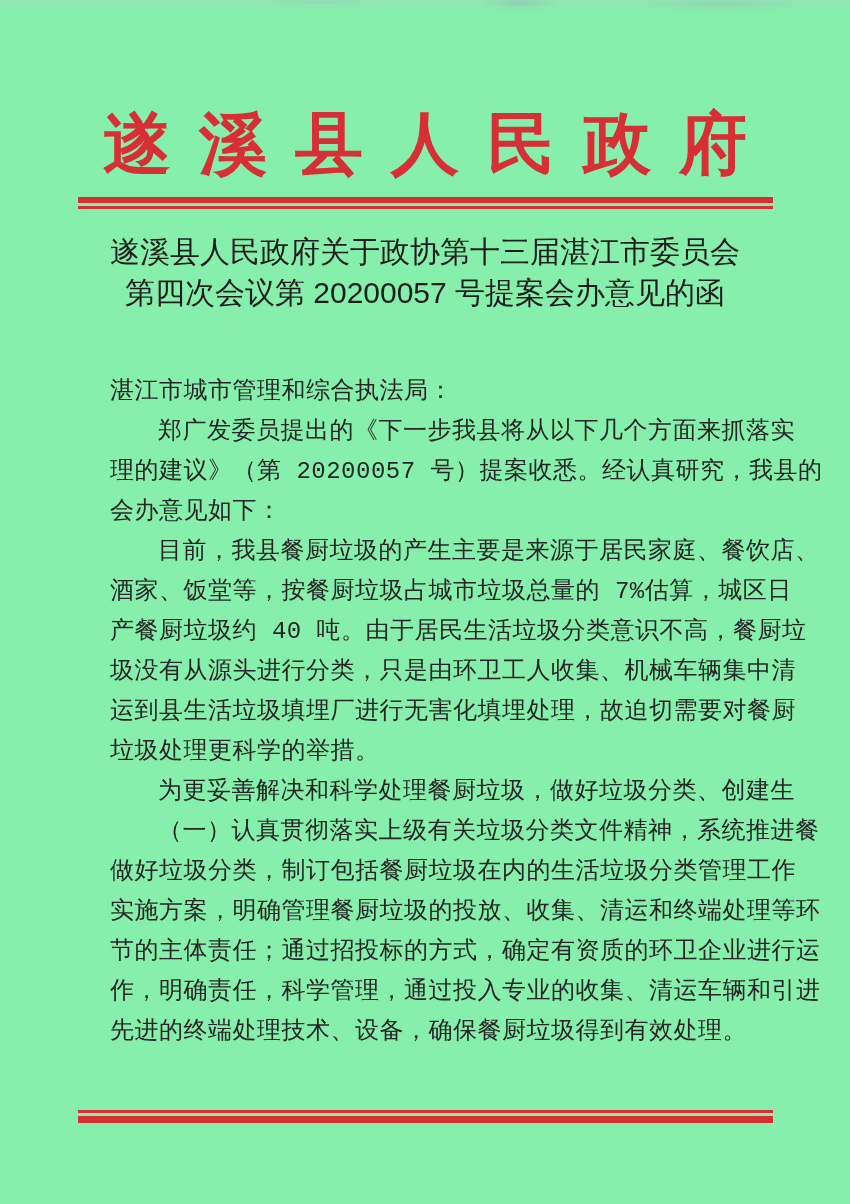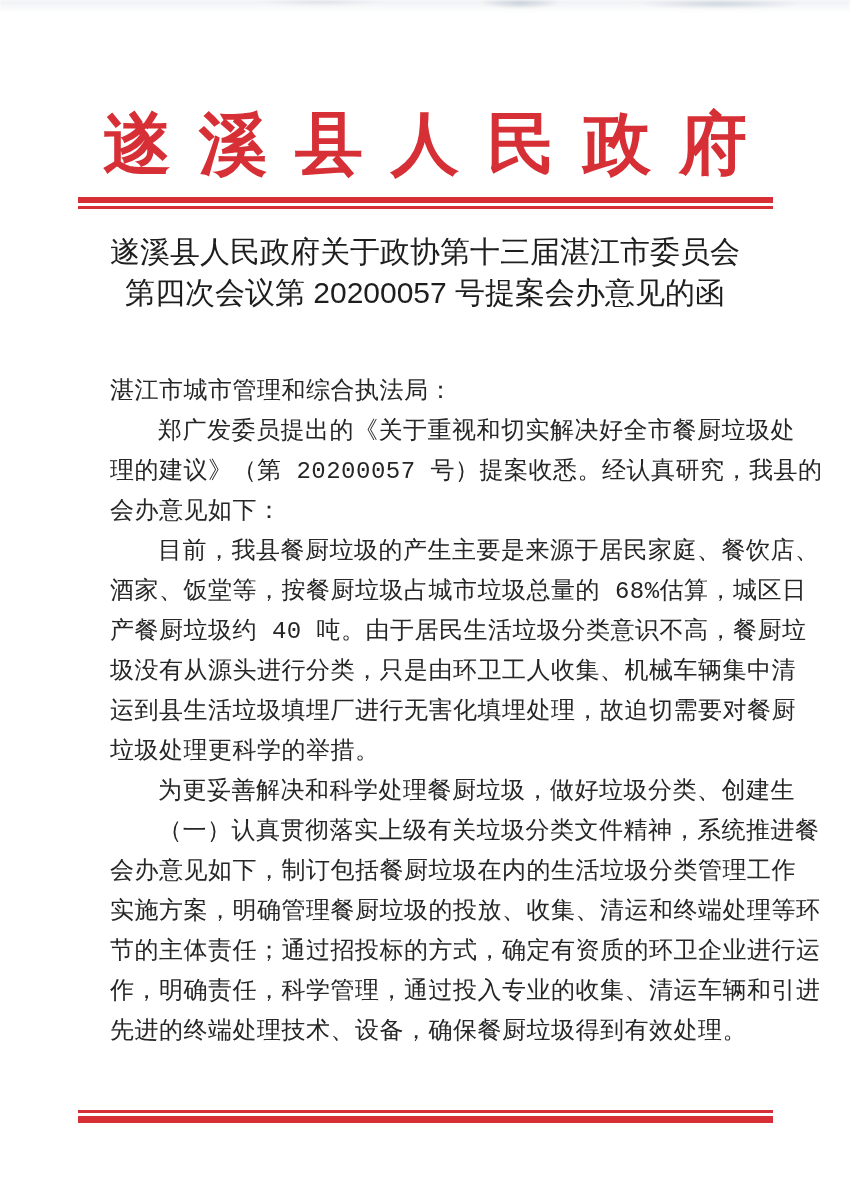--- a/index.html
+++ b/index.html
@@ -8,21 +8,21 @@
   }
   html,body{margin:0;padding:0;}
   body{
     width:850px;height:1204px;
     background:#e9e9e9;
     font-family:"Liberation Serif","DejaVu Serif",serif;
   }
   .page{
     position:relative;
     width:850px;height:1204px;
-    background:#ffffff;
+    background:#86efac;
     overflow:hidden;
   }
   
   .scan-smudge{
     position:absolute;top:0;left:0;width:100%;height:16px;
     background:
       radial-gradient(60px 8px at 520px 3px, rgba(150,165,185,.45), transparent 70%),
       radial-gradient(120px 7px at 720px 4px, rgba(150,165,185,.40), transparent 70%),
       radial-gradient(90px 6px at 320px 2px, rgba(160,172,188,.25), transparent 70%),
       linear-gradient(180deg, rgba(190,200,212,.25), rgba(190,200,212,0) 80%);
@@ -85,32 +85,32 @@
   <div class="rule rule-top-thick"></div>
   <div class="rule rule-top-thin"></div>
 
   <div class="doc-title">
     <div>遂溪县人民政府关于政协第十三届湛江市委员会</div>
     <div>第四次会议第 20200057 号提案会办意见的函</div>
   </div>
 
   <div class="doc-body" id="doc-body">
       <div class="line">湛江市城市管理和综合执法局：</div>
-      <div class="line indent">郑广发委员提出的《关于重视和切实解决好全市餐厨垃圾处</div>
+      <div class="line indent">郑广发委员提出的《下一步我县将从以下几个方面来抓落实</div>
       <div class="line">理的建议》（第 20200057 号）提案收悉。经认真研究，我县的</div>
       <div class="line">会办意见如下：</div>
       <div class="line indent">目前，我县餐厨垃圾的产生主要是来源于居民家庭、餐饮店、</div>
-      <div class="line">酒家、饭堂等，按餐厨垃圾占城市垃圾总量的 68%估算，城区日</div>
+      <div class="line">酒家、饭堂等，按餐厨垃圾占城市垃圾总量的 7%估算，城区日</div>
       <div class="line">产餐厨垃圾约 40 吨。由于居民生活垃圾分类意识不高，餐厨垃</div>
       <div class="line">圾没有从源头进行分类，只是由环卫工人收集、机械车辆集中清</div>
       <div class="line">运到县生活垃圾填埋厂进行无害化填埋处理，故迫切需要对餐厨</div>
       <div class="line">垃圾处理更科学的举措。</div>
       <div class="line indent">为更妥善解决和科学处理餐厨垃圾，做好垃圾分类、创建生</div>
       <div class="line indent">（一）认真贯彻落实上级有关垃圾分类文件精神，系统推进餐</div>
-      <div class="line">会办意见如下，制订包括餐厨垃圾在内的生活垃圾分类管理工作</div>
+      <div class="line">做好垃圾分类，制订包括餐厨垃圾在内的生活垃圾分类管理工作</div>
       <div class="line">实施方案，明确管理餐厨垃圾的投放、收集、清运和终端处理等环</div>
       <div class="line">节的主体责任；通过招投标的方式，确定有资质的环卫企业进行运</div>
       <div class="line">作，明确责任，科学管理，通过投入专业的收集、清运车辆和引进</div>
       <div class="line">先进的终端处理技术、设备，确保餐厨垃圾得到有效处理。</div>
     </div>
 
   <div class="rule rule-bottom-thin"></div>
   <div class="rule rule-bottom-thick"></div>
 </div>
 

